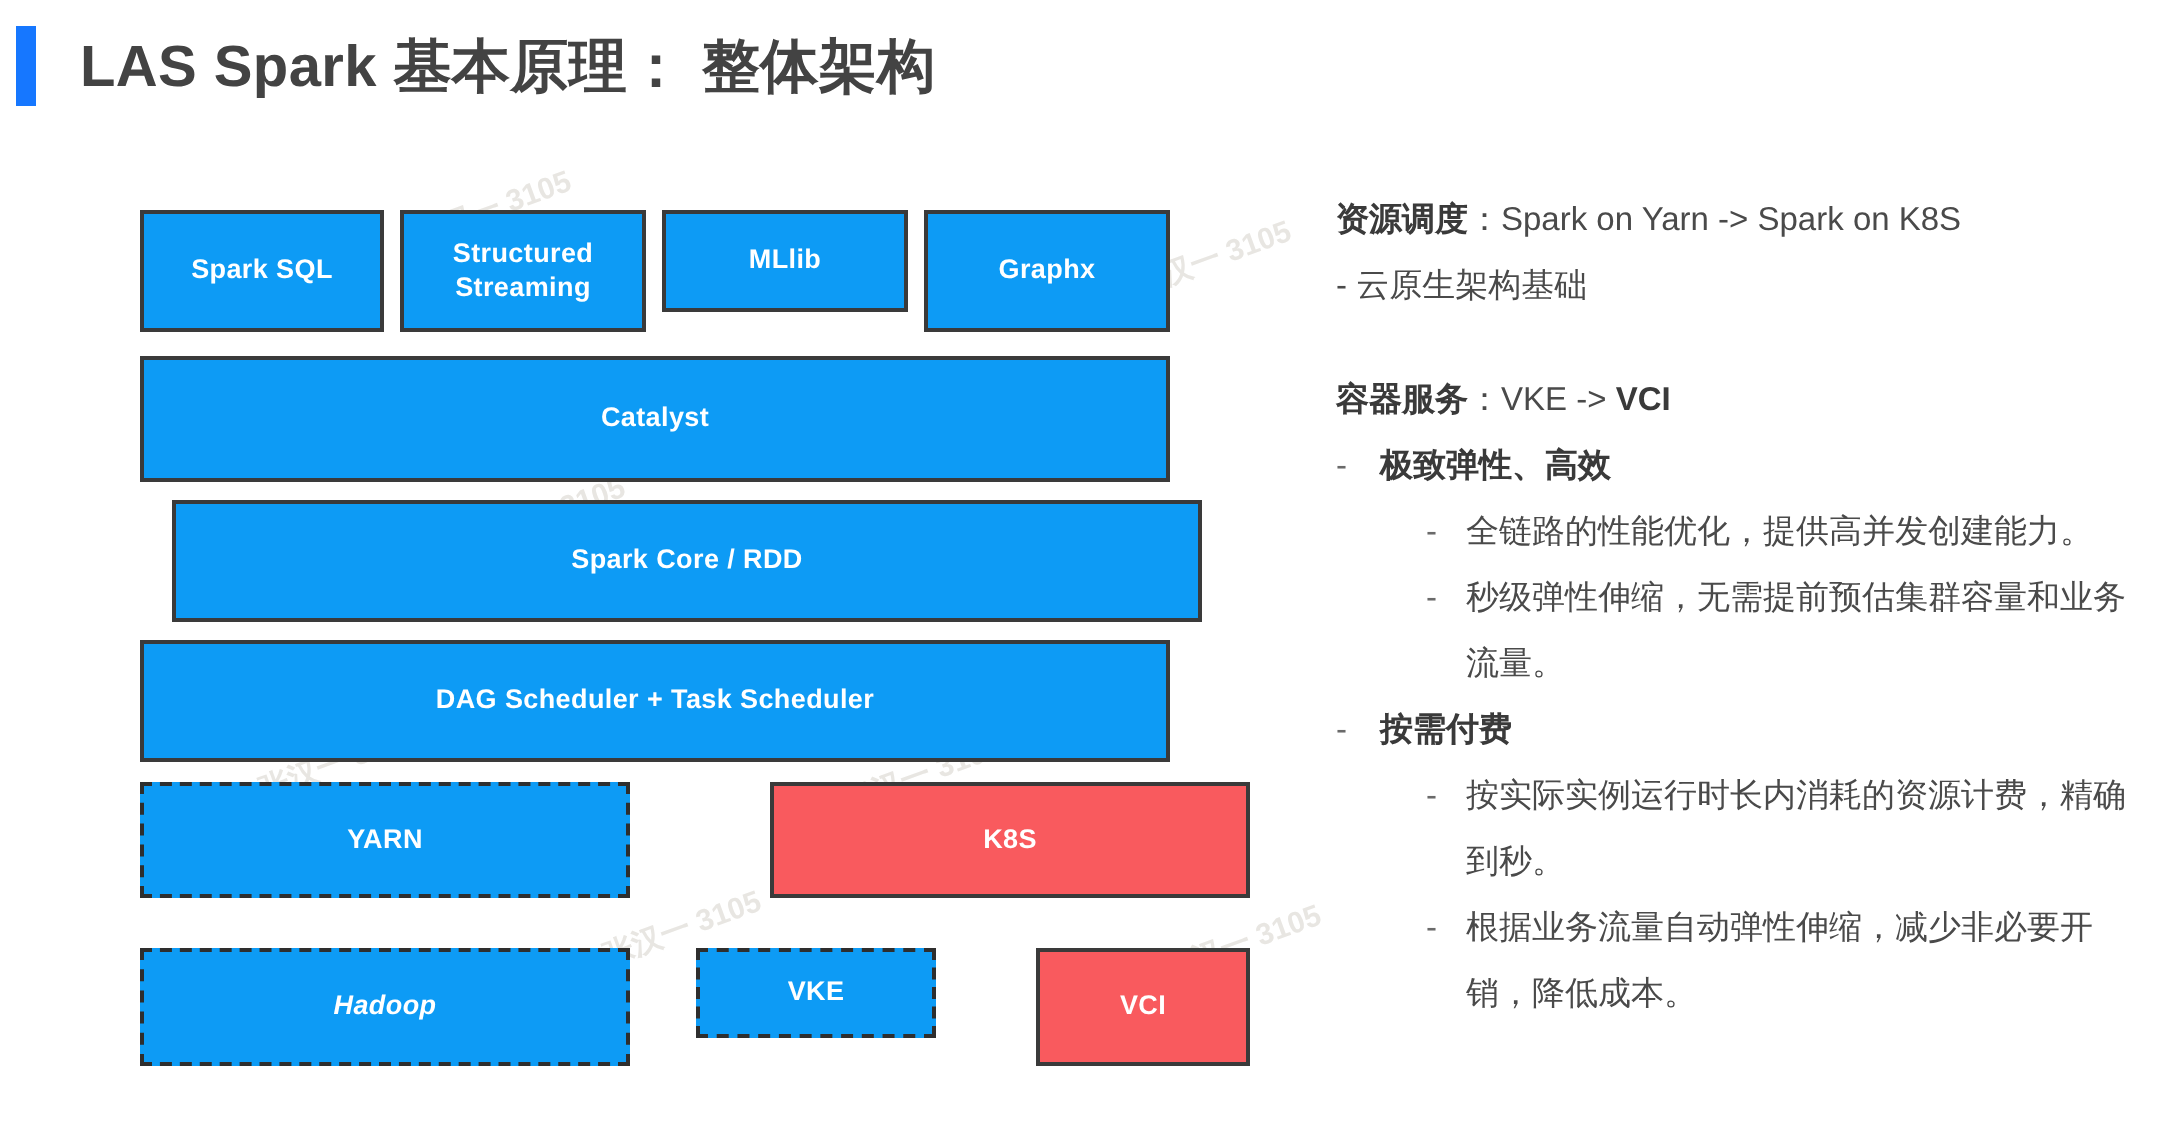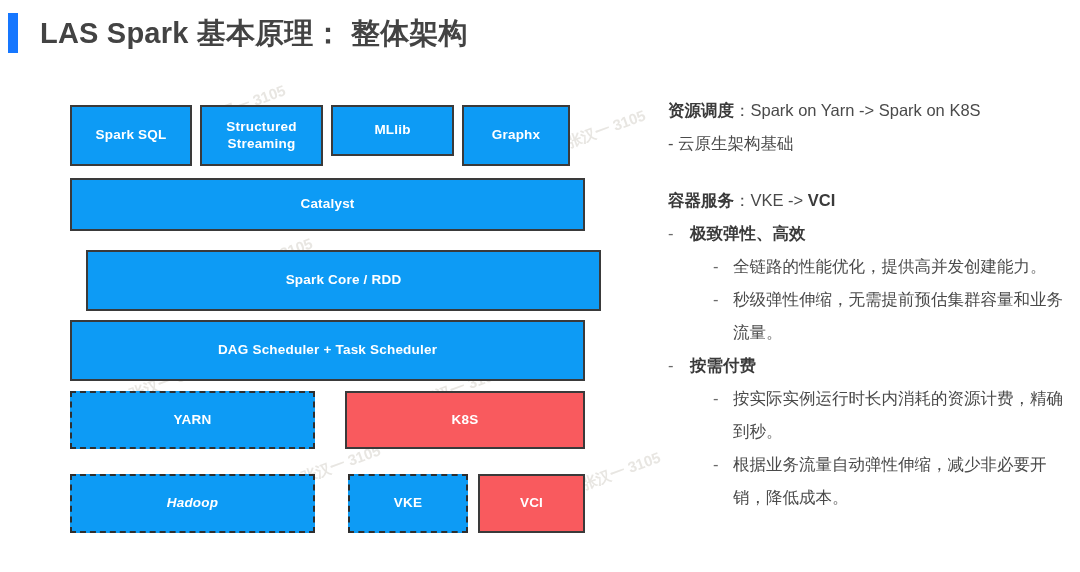--- a/index.html
+++ b/index.html
@@ -63,21 +63,21 @@
     align-items: center;
     justify-content: center;
     text-align: center;
     color: #ffffff;
     font-weight: bold;
     font-size: 13.5px;
     line-height: 1.25;
     letter-spacing: 0.2px;
   }
   .blue   { background: #0d9bf5; }
-  .red    { background: #f95a5e; }
+  .red    { background: #f95a5e; margin-left: 40px; }
   .solid  { border: 2px solid #3a3a3a; }
   .dashed { border: 2px dashed #2e2e2e; }
   .blk span { display: block; }
 
   
   #detail-panel {
     position: absolute;
     left: 668px; top: 94px;
     width: 400px;
   }
@@ -146,26 +146,26 @@
       <div>
         <span>Structured</span>
         <span>Streaming</span>
       </div>
     </div>
     <div class="blk blue solid" style="left: 261px; top: 0px; width: 123px; height: 51px;">
       <div>
         <span>MLlib</span>
       </div>
     </div>
-    <div class="blk blue solid" style="left: 392px; top: 0px; width: 108px; height: 61px;">
+    <div class="blk blue solid" style="left: 392px; top: 0px; width: 123px; height: 61px;">
       <div>
         <span>Graphx</span>
       </div>
     </div>
-    <div class="blk blue solid" style="left: 0px; top: 73px; width: 515px; height: 53px;">
+    <div class="blk blue solid" style="left: 0px; top: 73px; width: 515px; height: 63px;">
       <div>
         <span>Catalyst</span>
       </div>
     </div>
     <div class="blk blue solid" style="left: 16px; top: 145px; width: 515px; height: 61px;">
       <div>
         <span>Spark Core / RDD</span>
       </div>
     </div>
     <div class="blk blue solid" style="left: 0px; top: 215px; width: 515px; height: 61px;">
@@ -181,21 +181,21 @@
     <div class="blk red solid" style="left: 275px; top: 286px; width: 240px; height: 58px;">
       <div>
         <span>K8S</span>
       </div>
     </div>
     <div class="blk blue dashed" style="left: 0px; top: 369px; width: 245px; height: 59px; font-style: italic;">
       <div>
         <span>Hadoop</span>
       </div>
     </div>
-    <div class="blk blue dashed" style="left: 278px; top: 369px; width: 120px; height: 59px; text-align: center;">
+    <div class="blk blue dashed" style="left: 278px; top: 369px; width: 120px; height: 45px; text-align: center;">
       <div>
         <span>VKE</span>
       </div>
     </div>
     <div class="blk red solid" style="left: 408px; top: 369px; width: 107px; height: 59px;">
       <div>
         <span>VCI</span>
       </div>
     </div>
   </div>

